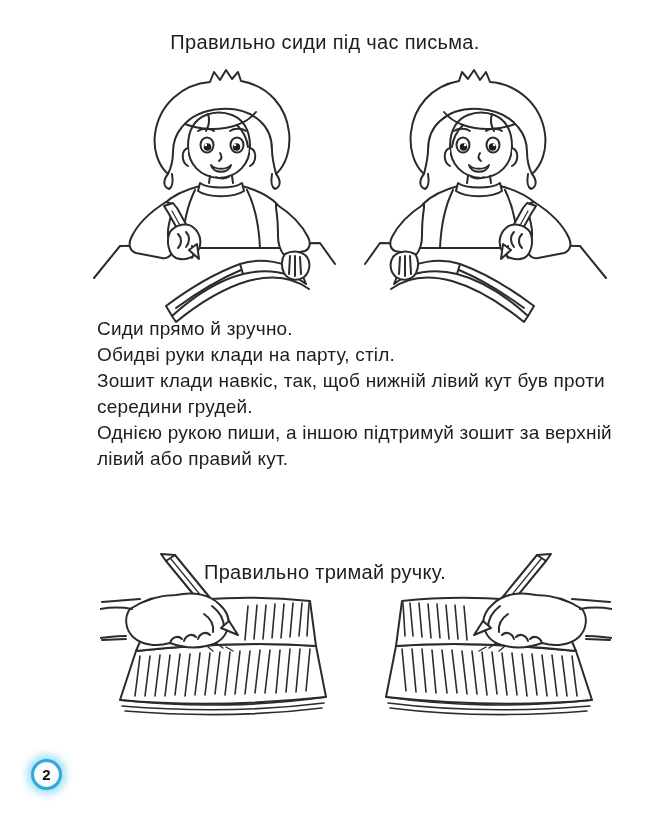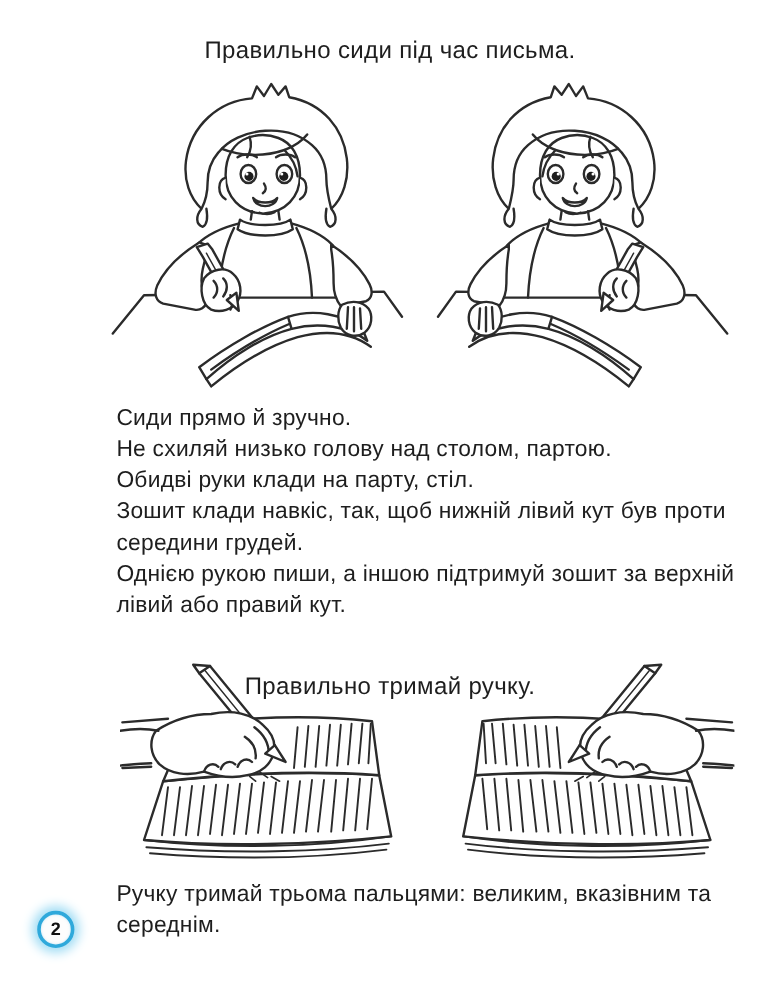--- a/index.html
+++ b/index.html
@@ -25,21 +25,21 @@
   .illo-row{position:absolute;display:flex;align-items:flex-start;}
   .row-1{top:62px;left:88px;gap:24px;}
   .row-2{top:552px;left:100px;gap:36px;}
   .flip{transform:scaleX(-1);}
   .art{display:block;}
   .art, #art-defs{color:var(--line-art);}
   .text-block{
     position:absolute;left:97px;width:522px;
     font-size:19px;line-height:26px;letter-spacing:.2px;color:var(--ink);
   }
-  .text-1{top:336px;}
+  .text-1{top:316px;}
   .text-2{top:733px;width:506px;}
   .page-badge{
     position:absolute;left:31px;top:759px;width:31px;height:31px;
     border-radius:50%;border:3px solid var(--badge-ring);background:#fdfdfd;
     display:flex;align-items:center;justify-content:center;
     font-size:15px;font-weight:bold;color:#111;
     box-shadow:0 0 9px 4px var(--badge-glow), inset 0 0 2px rgba(120,200,235,.5);
   }
   svg [fill="#fff"]{fill:#ffffff;}
 </style>
@@ -145,38 +145,34 @@
     <svg class="art" width="250" height="268" viewBox="0 0 250 268">
       <use href="#child-art"></use>
     </svg>
     <svg class="art flip" width="250" height="268" viewBox="0 0 250 268">
       <use href="#child-art"></use>
     </svg>
   </div>
 
   <div class="text-block text-1">
     <p>Сиди прямо й зручно.</p>
-    <p>Не схиляй низько голову над столом, партою.</p>
     <p>Обидві руки клади на парту, стіл.</p>
     <p>Зошит клади навкіс, так, щоб нижній лівий кут був проти середини грудей.</p>
     <p>Однією рукою пиши, а іншою підтримуй зошит за верхній лівий або правий кут.</p>
   </div>
 
   <div class="title title-2">Правильно тримай ручку.</div>
 
   <div class="illo-row row-2">
     <svg class="art" width="238" height="168" viewBox="0 0 238 168">
       <use href="#grip-art"></use>
     </svg>
     <svg class="art flip" width="238" height="168" viewBox="0 0 238 168">
       <use href="#grip-art"></use>
     </svg>
   </div>
 
-  <div class="text-block text-2">
-    <p>Ручку тримай трьома пальцями: великим, вказівним та середнім.</p>
-  </div>
 
   <div class="page-badge">
     <span>2</span>
   </div>
 
 </div>
 
 </body></html>

